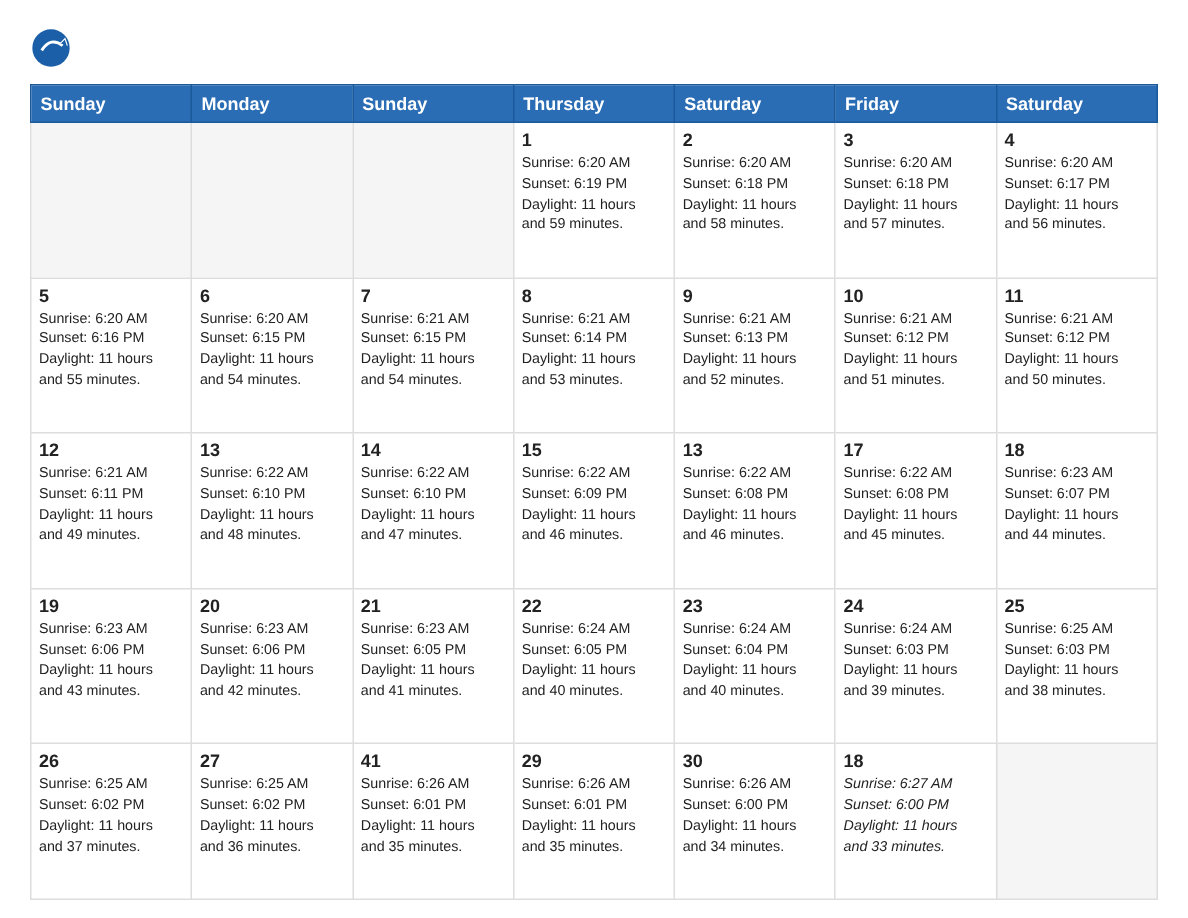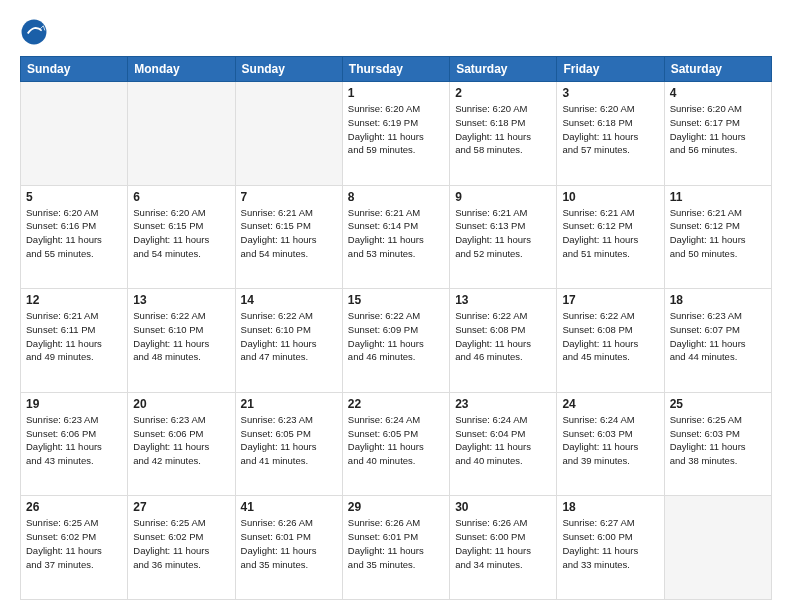--- a/index.html
+++ b/index.html
@@ -345,21 +345,21 @@
           </td>
           <td>
             <span class="day-number">30</span>
             <div class="day-info" style="white-space: pre-line;">Sunrise: 6:26 AM
 Sunset: 6:00 PM
 Daylight: 11 hours
 and 34 minutes.</div>
           </td>
           <td>
             <span class="day-number">18</span>
-            <div class="day-info" style="white-space: pre-line;">Sunrise: 6:27 AM
+            <div class="day-info" style="white-space: pre-line; font-style: italic;">Sunrise: 6:27 AM
 Sunset: 6:00 PM
 Daylight: 11 hours
 and 33 minutes.</div>
           </td>
           <td class="empty"></td>
         </tr>
       </tbody>
   </table>
 </div>
 

